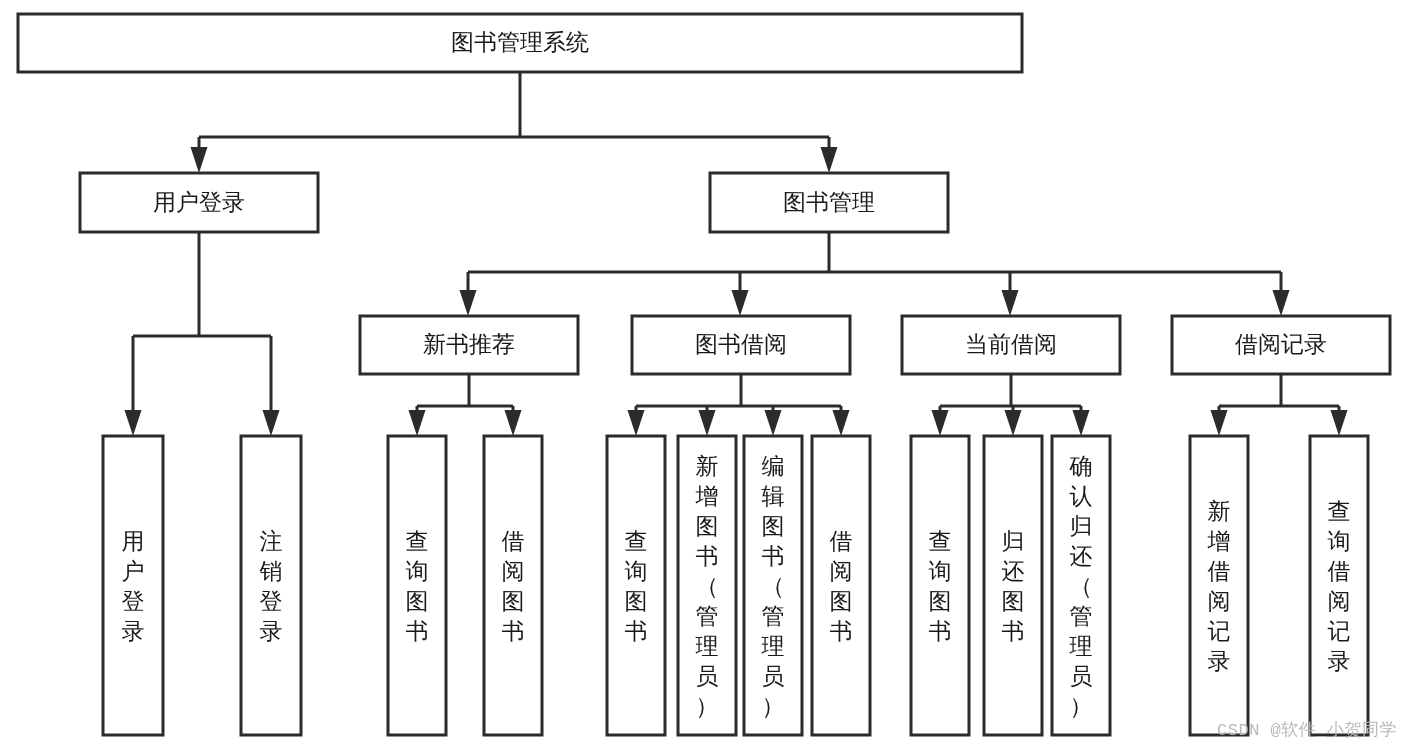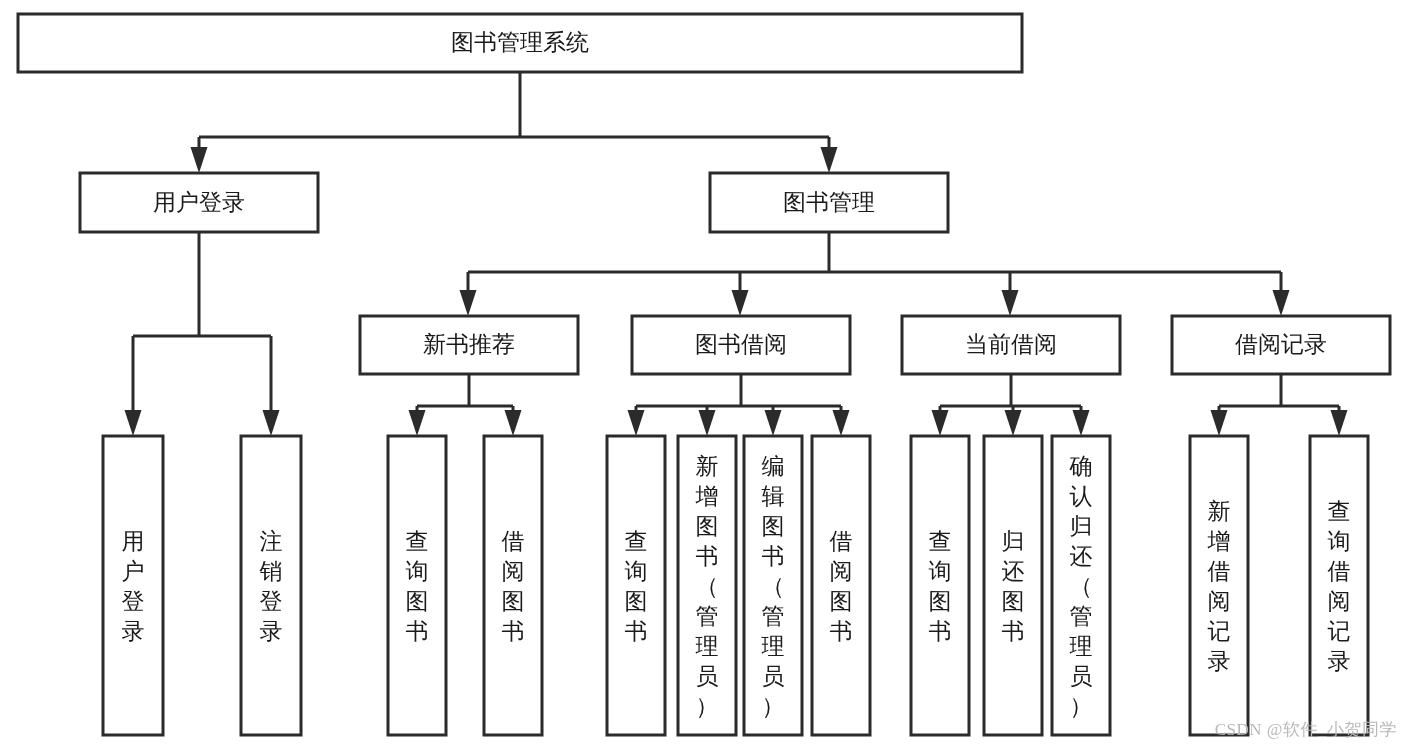--- a/index.html
+++ b/index.html
@@ -51,21 +51,21 @@
   .node-label-v {
     font-family: "Liberation Sans", "DejaVu Sans", sans-serif;
     font-size: 23px;
     fill: #1a1a1a;
     text-anchor: middle;
   }
   .watermark {
     position: absolute;
     right: 8px;
     bottom: 6px;
-    font-family: Liberation Serif, serif;
+    font-family: Liberation Mono, monospace;
     font-size: 17px;
     color: #b9b9b9;
     letter-spacing: 0.5px;
     white-space: nowrap;
     pointer-events: none;
   }
 </style>
 </head>
 <body>
 

